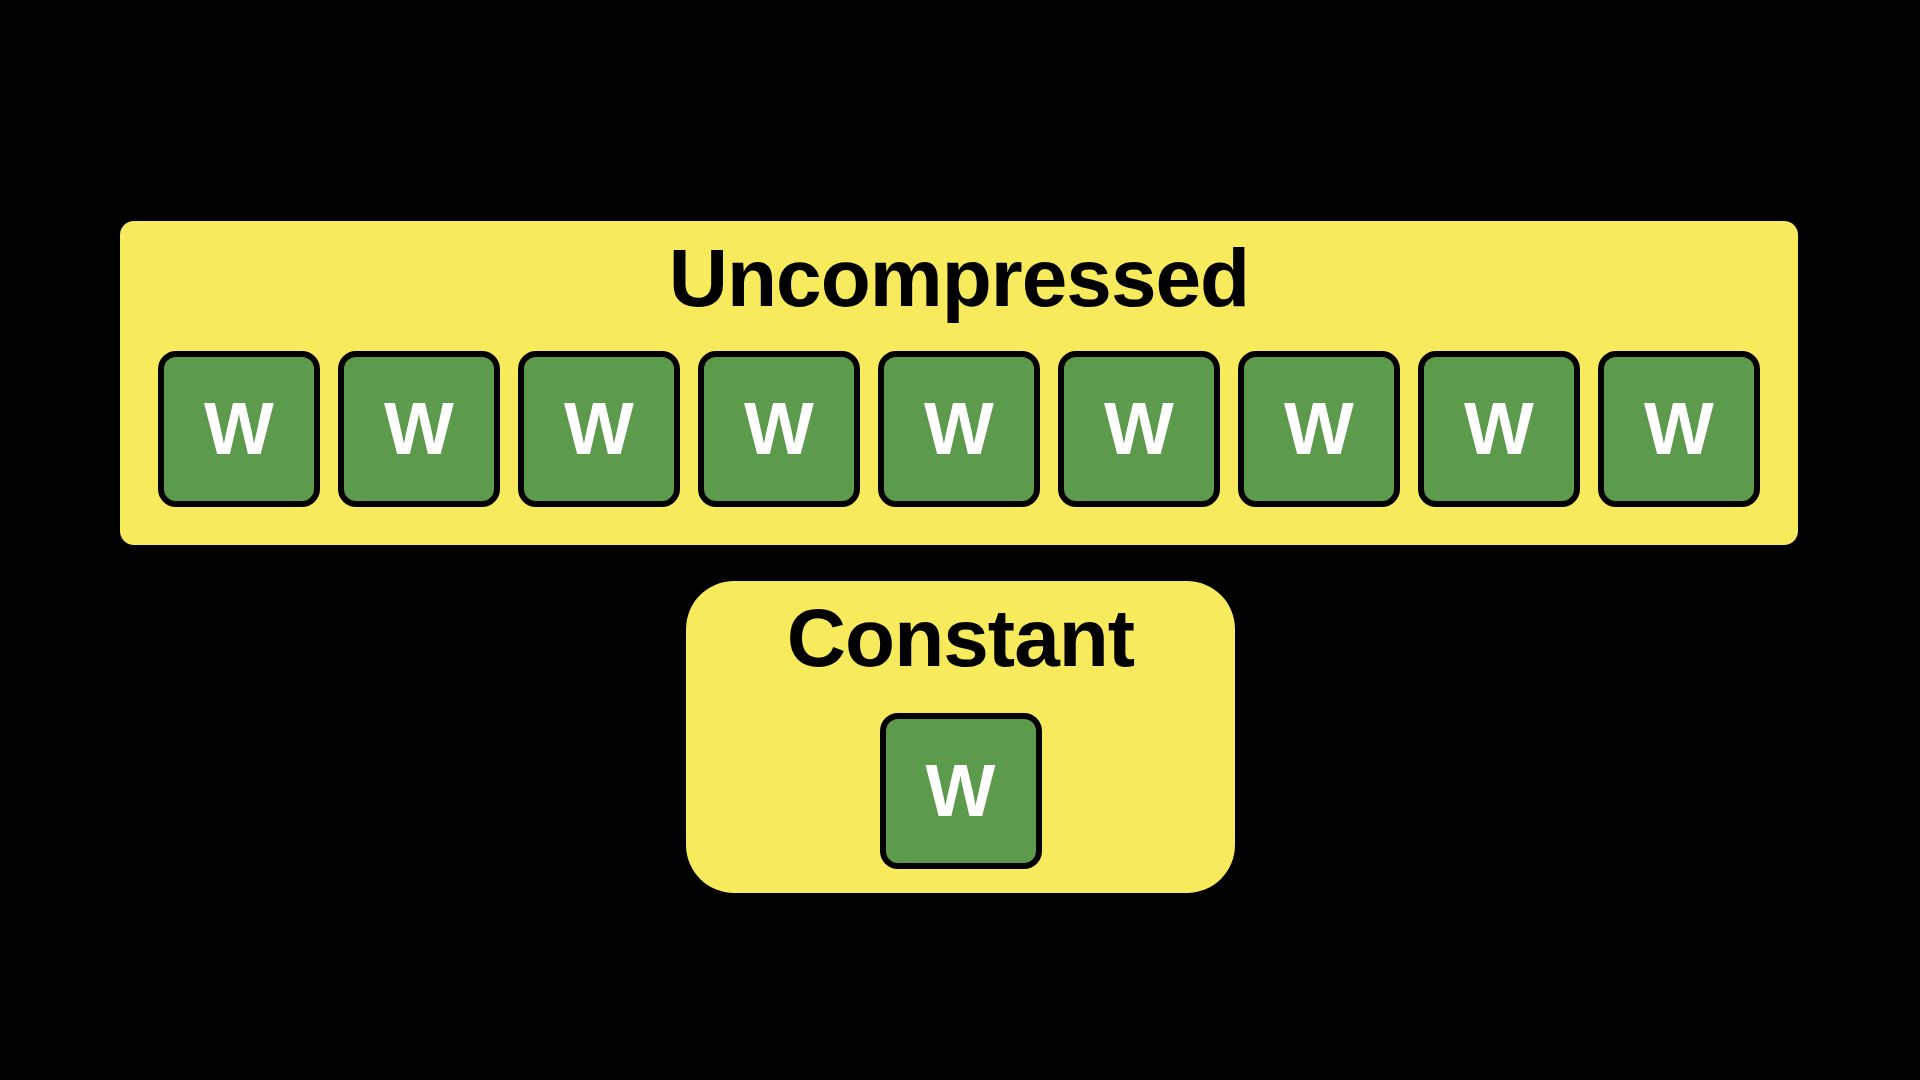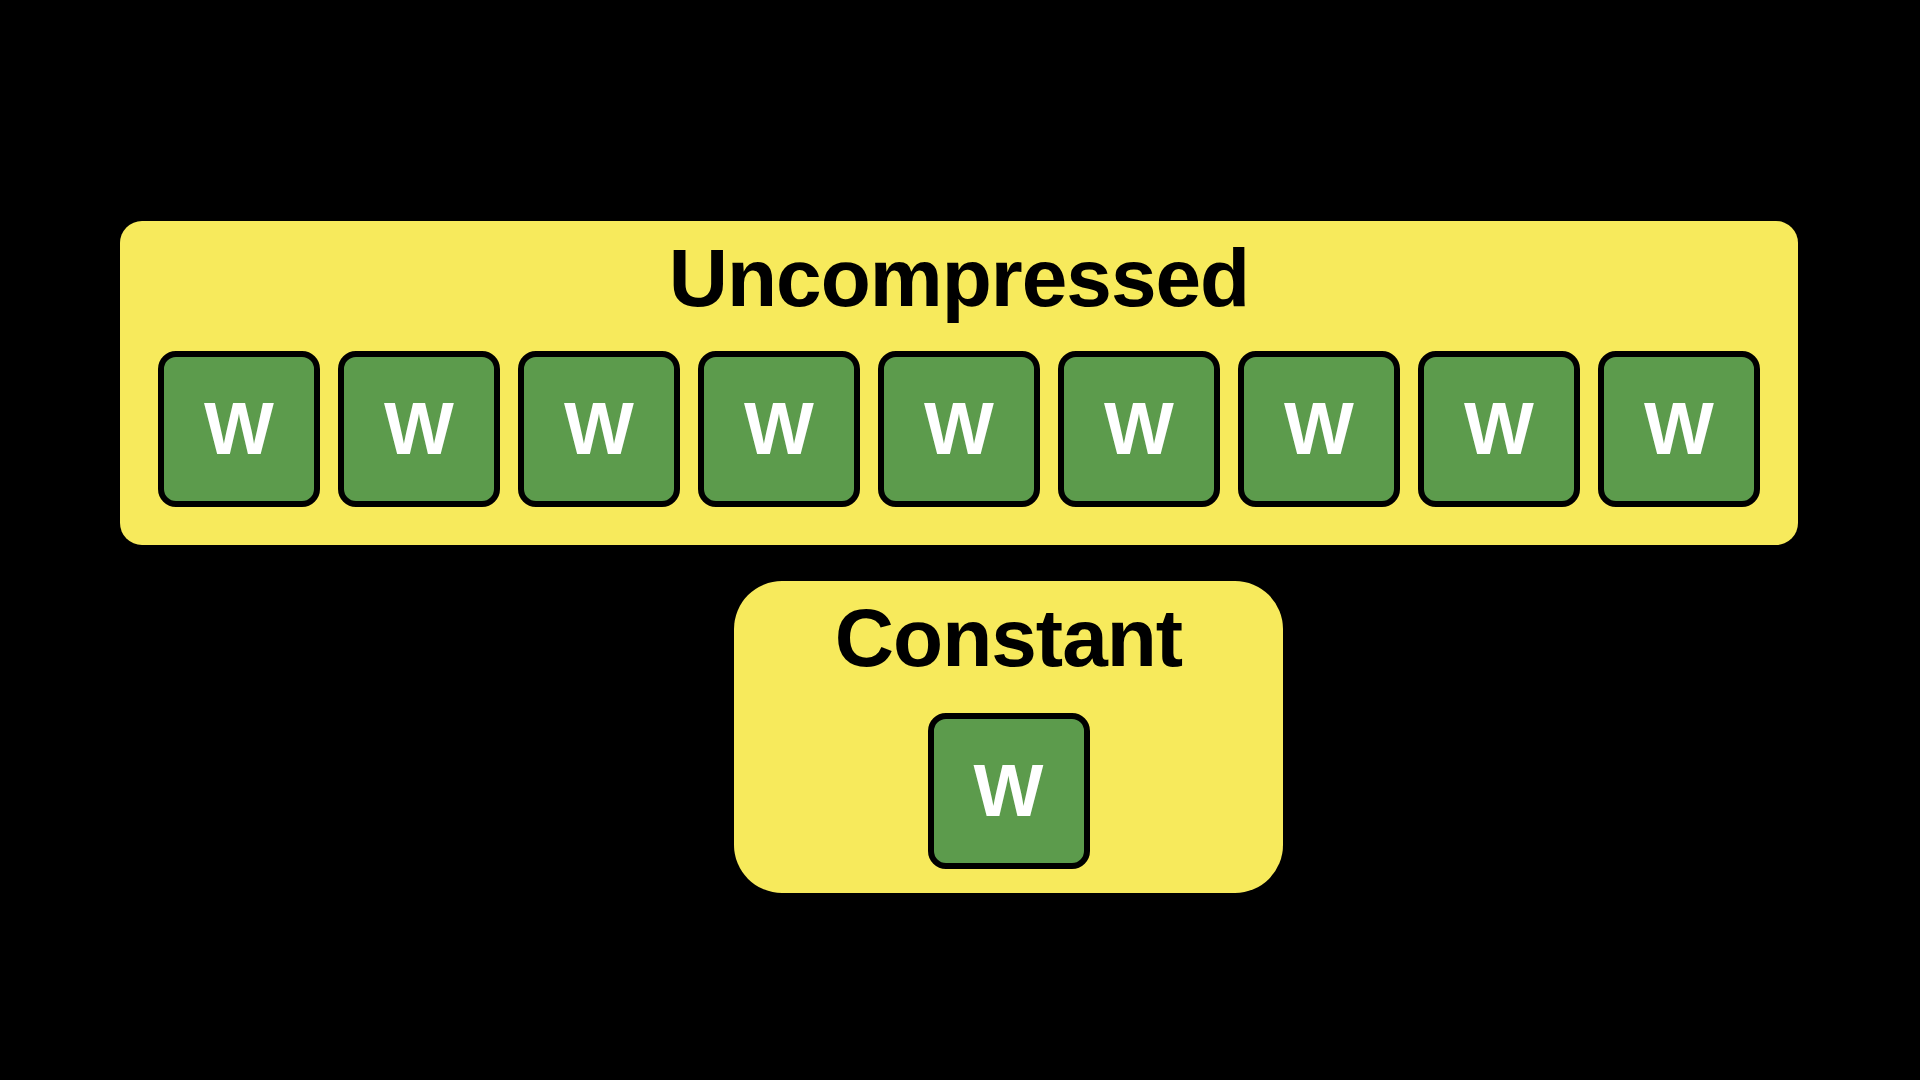--- a/index.html
+++ b/index.html
@@ -29,29 +29,28 @@
     background: var(--yellow);
     display: flex;
     flex-direction: column;
     align-items: center;
   }
   .box-uncompressed {
     left: 120px;
     top: 221px;
     width: 1678px;
     height: 324px;
-    border-radius: 22px;
+    border-radius: 14px;
   }
   .box-constant {
     left: 686px;
     top: 581px;
     width: 549px;
     height: 312px;
     border-radius: 48px;
-    margin-left: 48px;
   }
   .box-title {
     margin-top: 10px;
     font-size: 82px;
     line-height: 94px;
     font-weight: bold;
     color: var(--title-color);
     letter-spacing: -1px;
     white-space: nowrap;
   }

